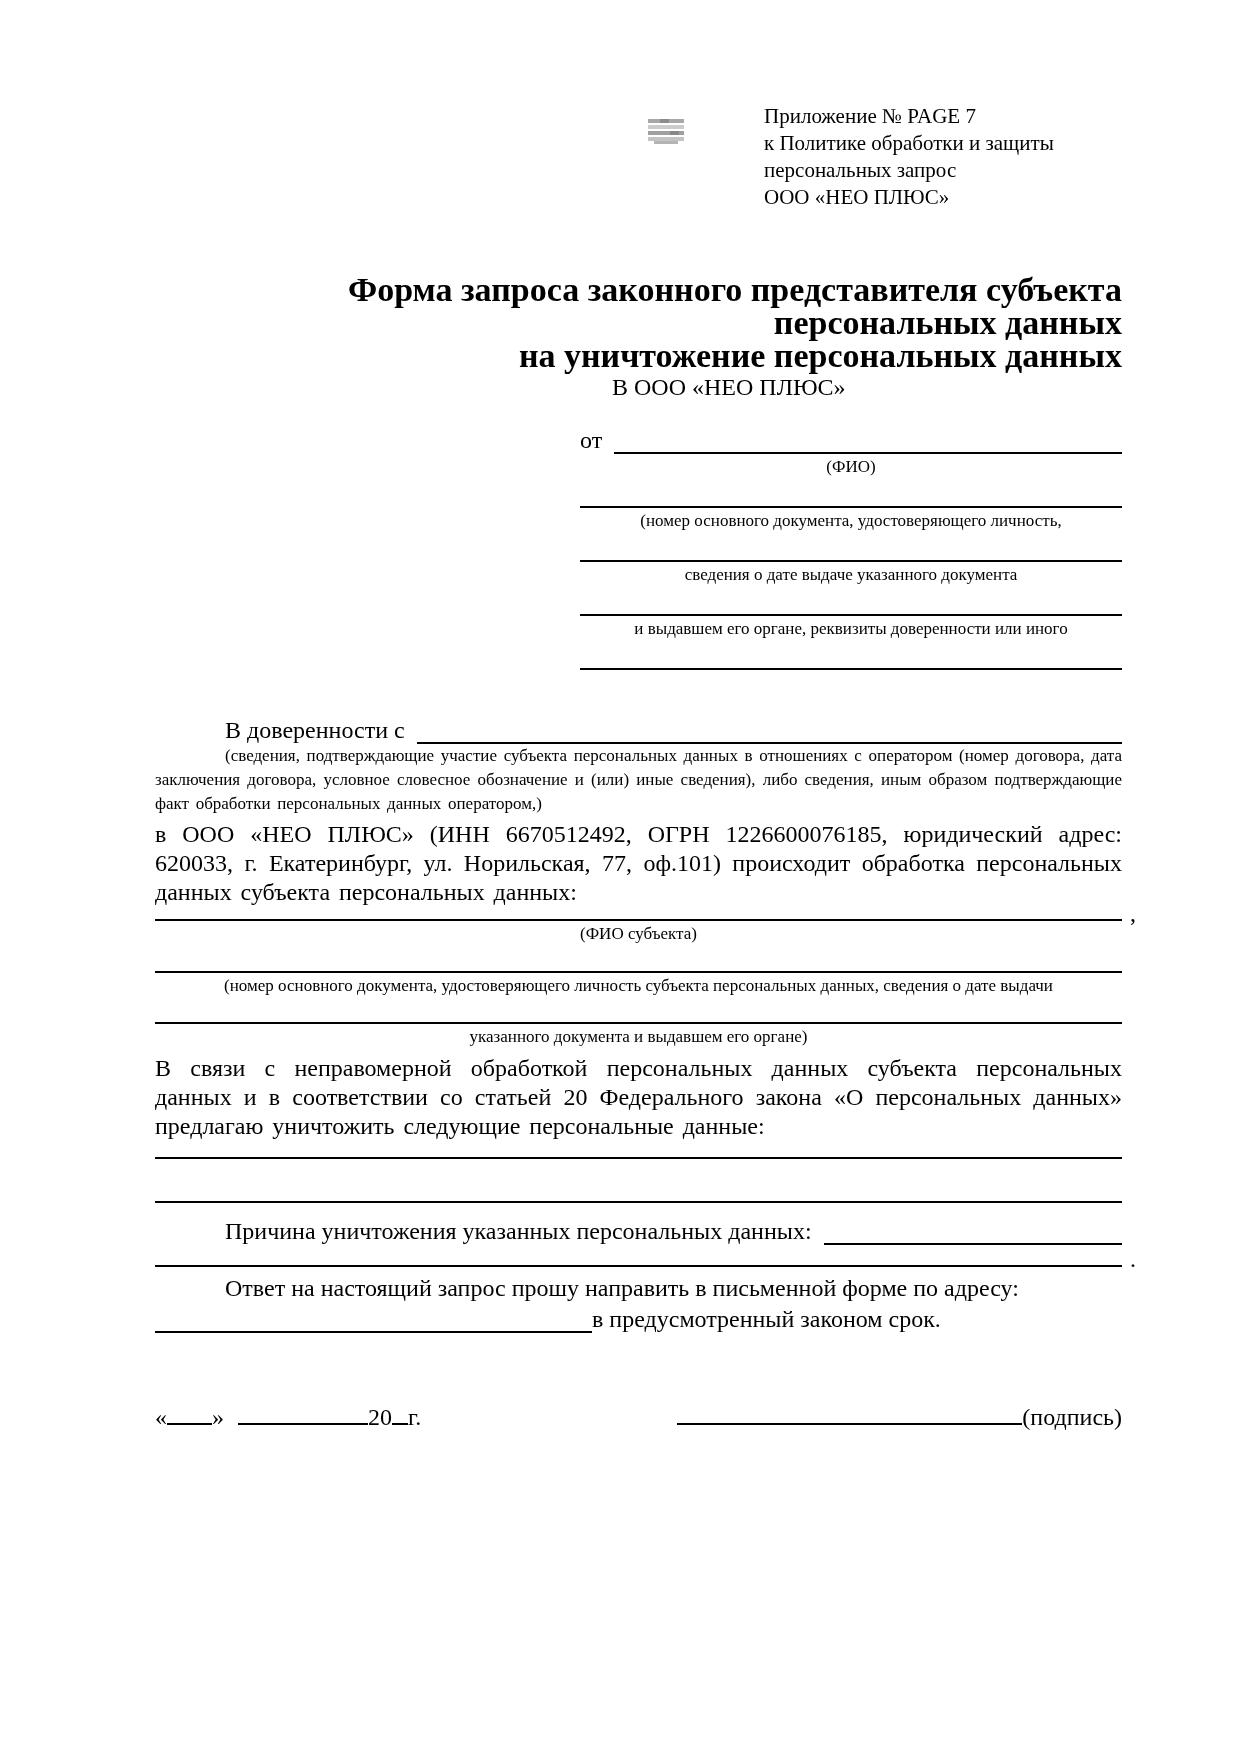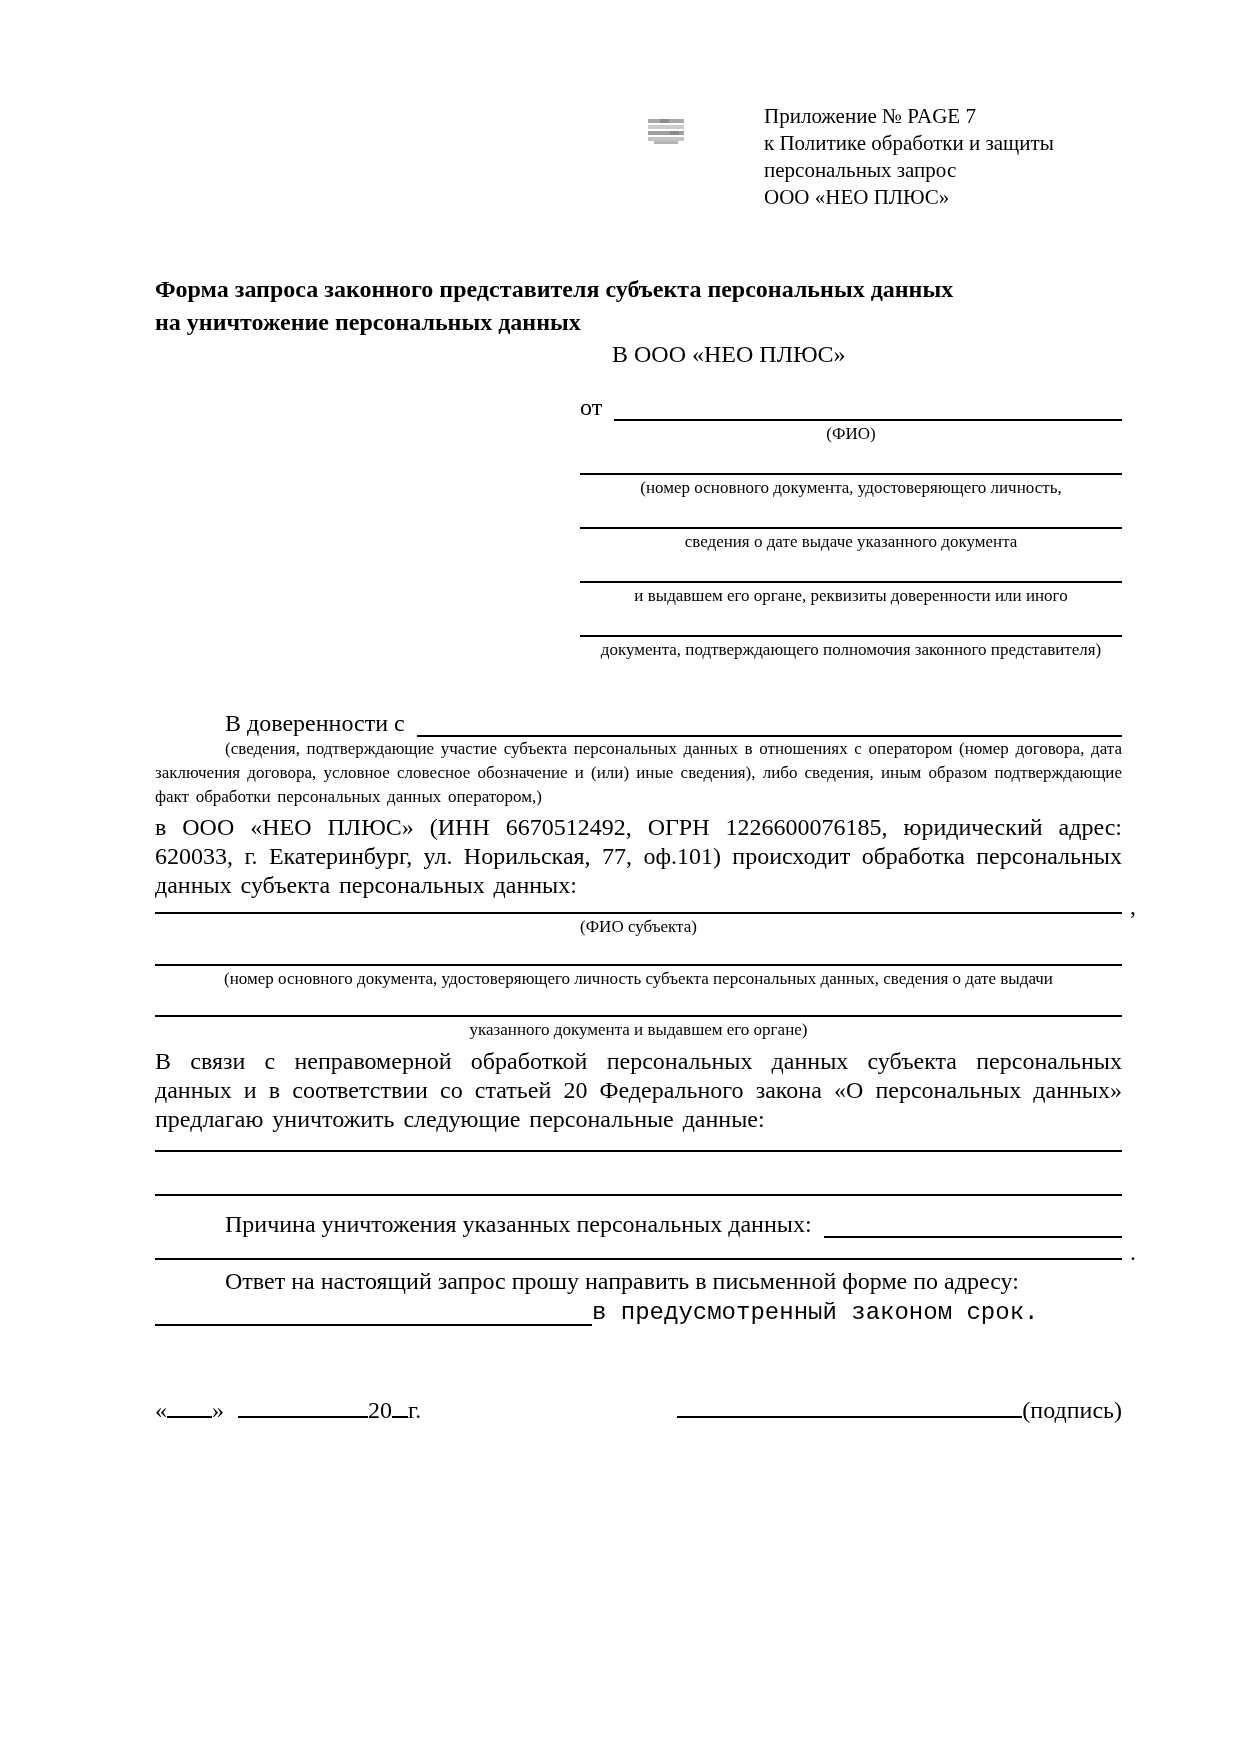--- a/index.html
+++ b/index.html
@@ -17,23 +17,23 @@
   .header-row {
     display: flex;
     align-items: flex-start;
     margin: 103px 0 0 648px;
   }
   .obj-icon { width: 36px; height: 28px; margin-top: 14px; }
   .header-text { margin-left: 80px; font-size: 21px; line-height: 27px; }
   
   .title {
     margin: 62px 120px 0 155px;
-    text-align: left;
+    text-align: right;
     font-weight: bold;
-    font-size: 24px;
+    font-size: 34px;
     line-height: 33px;
   }
   
   .addressee { margin: 0 120px 0 580px; font-size: 24px; }
   .to-line { margin-left: 32px; line-height: 30px; }
   .frow { display: flex; align-items: flex-end; }
   .frow .label { white-space: nowrap; margin-right: 12px; }
   .fill { flex: 1; border-bottom: 2px solid #000; }
   .from-row { margin-top: 18px; height: 34px; }
   .caption { font-size: 17px; line-height: 26px; text-align: center; }
@@ -58,21 +58,21 @@
   .tail-row { height: 14px; position: relative; }
   .tail-row .fill { height: 100%; }
   .tail-char { position: absolute; right: -14px; bottom: -6px; font-size: 24px; }
   .fl-24 { height: 24px; }
   .fl-23 { height: 23px; }
   .blank1 { height: 16px; }
   .blank2 { height: 42px; }
   .reason-row { margin-top: 12px; height: 30px; padding-left: 70px; }
   .period-row { height: 22px; position: relative; }
   .answer1 { margin-top: 6px; line-height: 30px; text-indent: 70px; text-align: left; word-spacing: normal; }
-  .answer2 { height: 30px; font-family: Liberation Mono, monospace; }
+  .answer2 { height: 30px; }
   .answer2 .addr-fill { flex: 0 0 437px; border-bottom: 2px solid #000; }
   .answer2 .suffix { white-space: nowrap; }
   
   .footer {
     display: flex;
     justify-content: space-between;
     align-items: flex-end;
     margin: 64px 120px 0 155px;
     font-size: 24px;
     height: 34px;
@@ -135,21 +135,20 @@
     <div>
       <div class="fill-line fl-26"></div>
       <div class="caption">сведения о дате выдаче указанного документа</div>
     </div>
     <div>
       <div class="fill-line fl-26"></div>
       <div class="caption">и выдавшем его органе, реквизиты доверенности или иного</div>
     </div>
     <div>
       <div class="fill-line fl-26"></div>
-      <div class="caption">документа, подтверждающего полномочия законного представителя)</div>
     </div>
   </div>
 
   <div class="bodytext">
 
     <div class="frow accordance">
       <span class="label">В доверенности с</span>
       <span class="fill"></span>
     </div>
 

